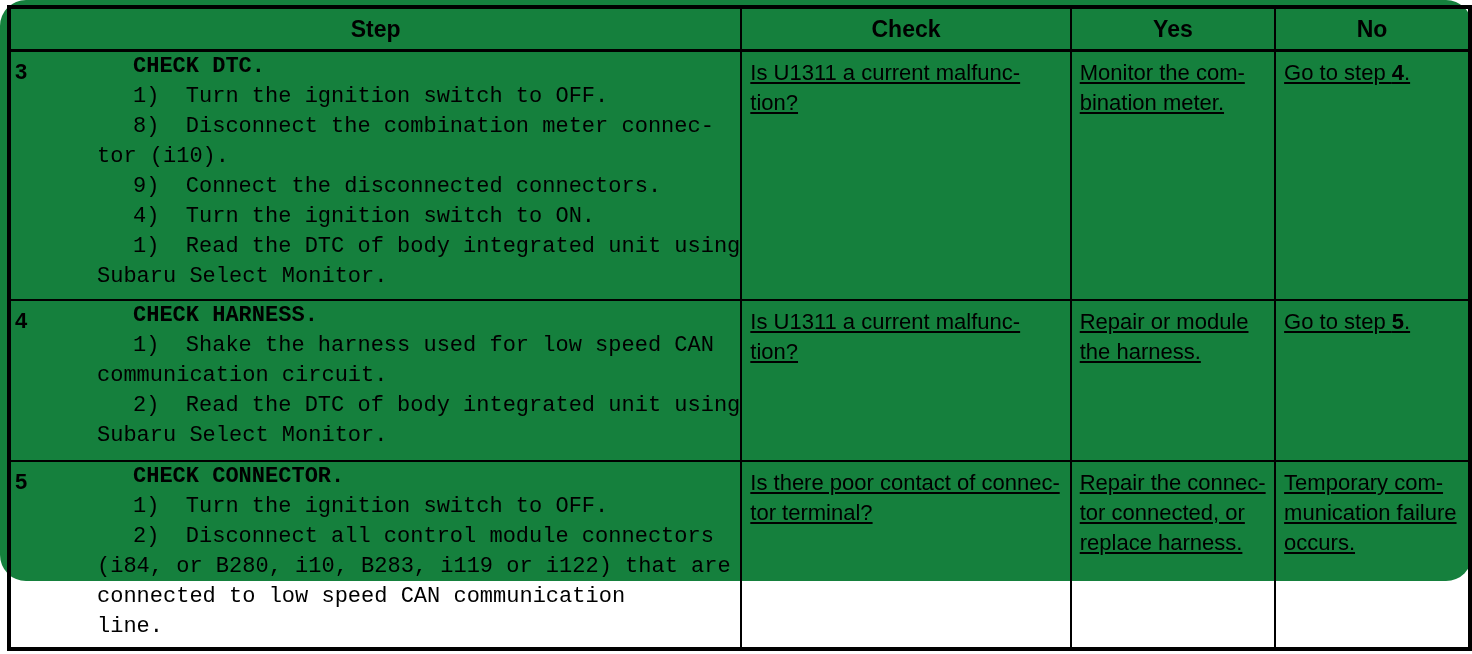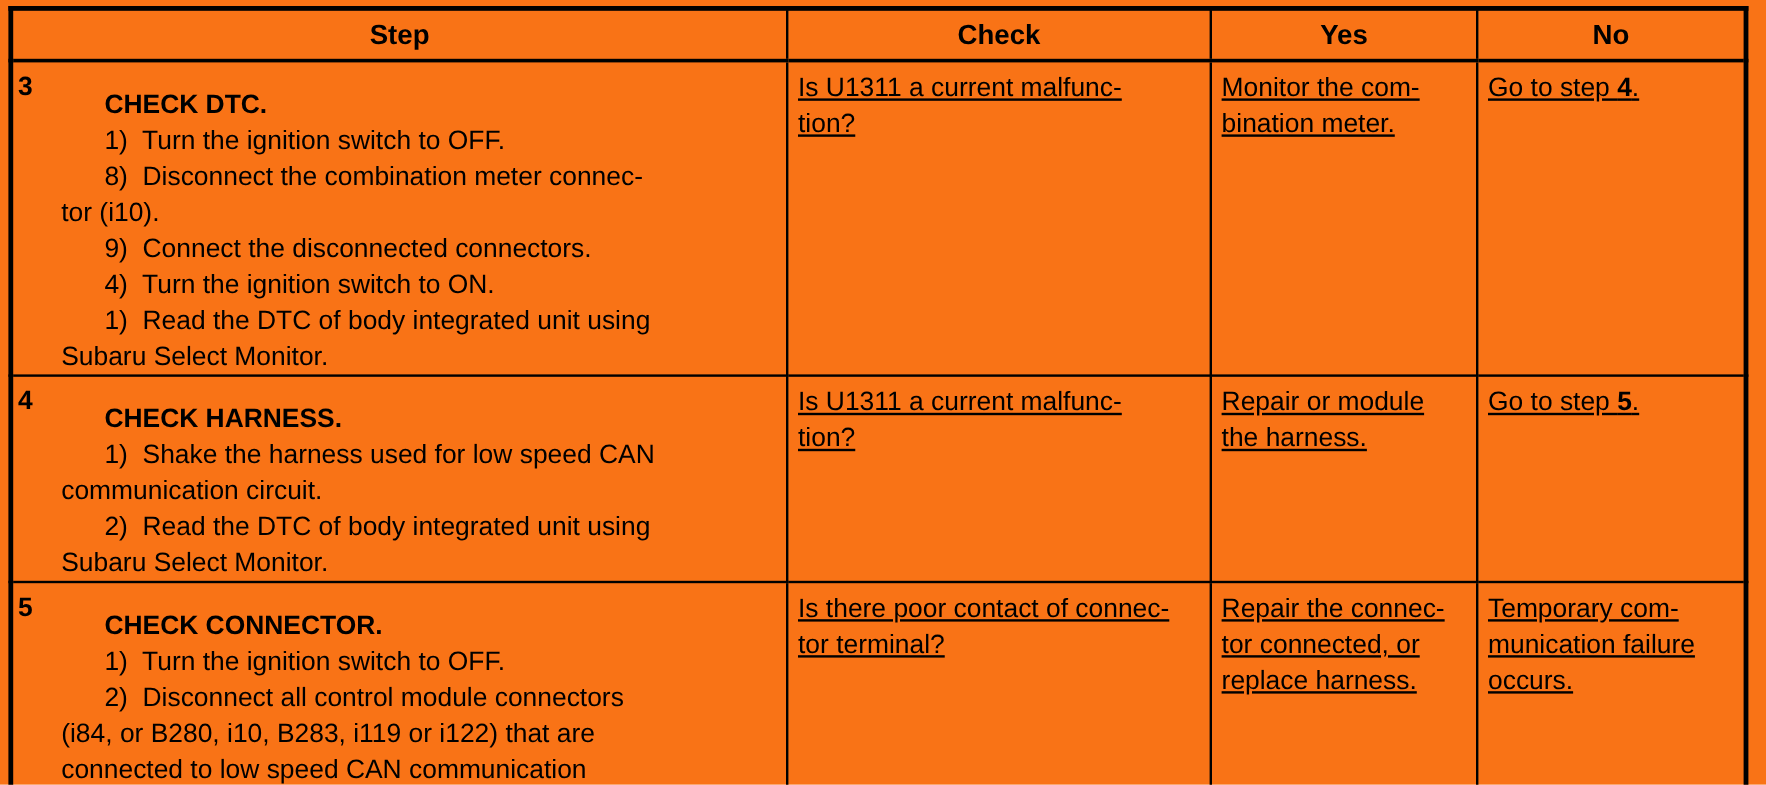--- a/index.html
+++ b/index.html
@@ -8,22 +8,23 @@
     background: #ffffff;
     width: 1472px;
     height: 654px;
     font-family: "Liberation Sans", sans-serif;
     color: #000000;
     overflow: hidden;
   }
   .page {
     position: relative;
     width: 1472px;
-    height: 654px;
-    background: #f97316;
+    height: 581px;
+    background: #15803d;
+    border-radius: 26px;
   }
   table.diag {
     position: absolute;
     left: 7px;
     top: 5px;
     border-collapse: collapse;
     table-layout: fixed;
     border: 4px solid #000;
   }
   col.c-step  { width: 647px; }
@@ -49,22 +50,23 @@
   td.step-cell { position: relative; }
   .step-num {
     position: absolute;
     left: 4px;
     top: 6px;
     font-size: 22px;
     font-weight: bold;
     line-height: 28px;
   }
   .step-body {
-    margin-left: 40px;
-    padding-top: 20px;
+    margin-left: 86px;
+    padding-top: 0;
+    font-family: Liberation Mono, monospace;
   }
   .cell-body {
     padding: 6px 4px 0 8px;
     text-decoration: underline;
   }
   .ln {
     font-size: 22px;
     line-height: 30px;
     white-space: pre;
   }

